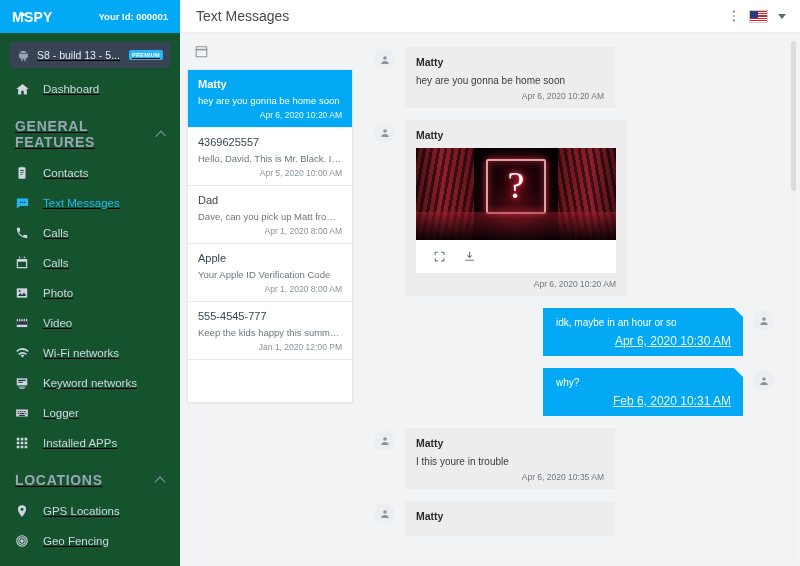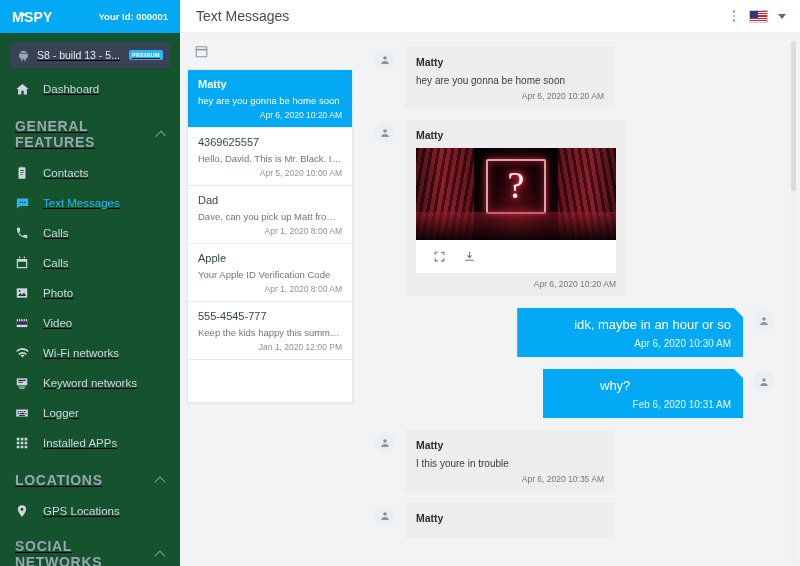--- a/index.html
+++ b/index.html
@@ -124,22 +124,22 @@
     flex: 0 1 auto;
   }
   .bubble-in .b-name { font-size: 10.5px; font-weight: bold; color: #2b2b2b; margin-bottom: 7px; }
   .bubble-in .b-text { font-size: 10px; color: #3c3c3c; margin-bottom: 5px; }
   .bubble-in .b-time { font-size: 8.5px; color: #70797f; text-align: right; }
   .bubble-out {
     background: #03a9f4; color: #fff; padding: 9px 12px 8px 13px;
     min-width: 200px; max-width: 300px;
     clip-path: polygon(0 0, calc(100% - 9px) 0, 100% 9px, 100% 100%, 0 100%);
   }
-  .bubble-out .b-text { font-size: 13px; margin-bottom: 6px; margin-left: 44px; }
-  .bubble-out .b-time { font-size: 10px; color: #eaf8ff; text-align: right; }
+  .bubble-out .b-text { font-size: 10px; margin-bottom: 6px; }
+  .bubble-out .b-time { font-size: 12px; color: #eaf8ff; text-align: right; text-decoration: underline; }
 
   .media-card { background: #fff; margin-bottom: 6px; }
   .photo {
     width: 200px; height: 92px; position: relative; overflow: hidden;
     background: #0a0406;
   }
   .photo .wallL, .photo .wallR {
     position: absolute; top: 0; bottom: 0; width: 58px;
     background:
       repeating-linear-gradient(100deg, rgba(0,0,0,.55) 0 3px, rgba(120,20,30,.25) 3px 7px),
@@ -346,20 +346,30 @@
 
       <div class="nav-item">
         <span class="ico">
           <svg width="14" height="14" viewBox="0 0 24 24" fill="#cfd6e0">
               <path d="M12 2a7 7 0 0 0-7 7c0 5 7 13 7 13s7-8 7-13a7 7 0 0 0-7-7zm0 9.6A2.6 2.6 0 1 1 12 6.4a2.6 2.6 0 0 1 0 5.2z"></path>
             </svg>
         </span>
         <span>GPS Locations</span>
       </div>
 
+      <div class="nav-item">
+        <span class="ico">
+          <svg width="14" height="14" viewBox="0 0 24 24" fill="none" stroke="#cfd6e0" stroke-width="1.8">
+            <circle cx="12" cy="12" r="9"></circle>
+              <circle cx="12" cy="12" r="5.5"></circle>
+              <circle cx="12" cy="12" r="2" fill="#cfd6e0"></circle>
+          </svg>
+        </span>
+        <span>Geo Fencing</span>
+      </div>
 
       <div class="nav-section" style="padding-top:12px;">
         <span class="lbl">SOCIAL NETWORKS</span>
         <span class="chev"></span>
       </div>
     </div>
 
     <div class="conv-col">
       <div class="conv-toolbar">
         <span class="cal-ico">

